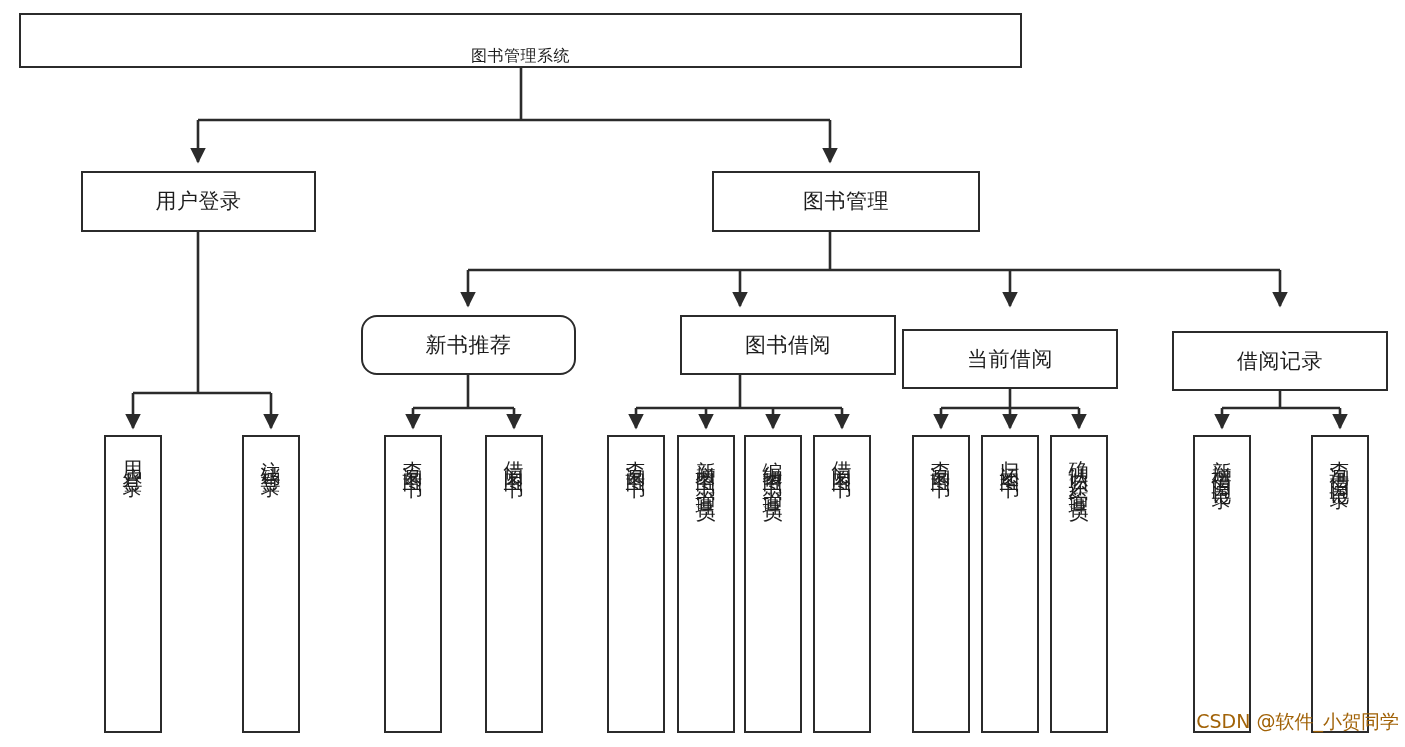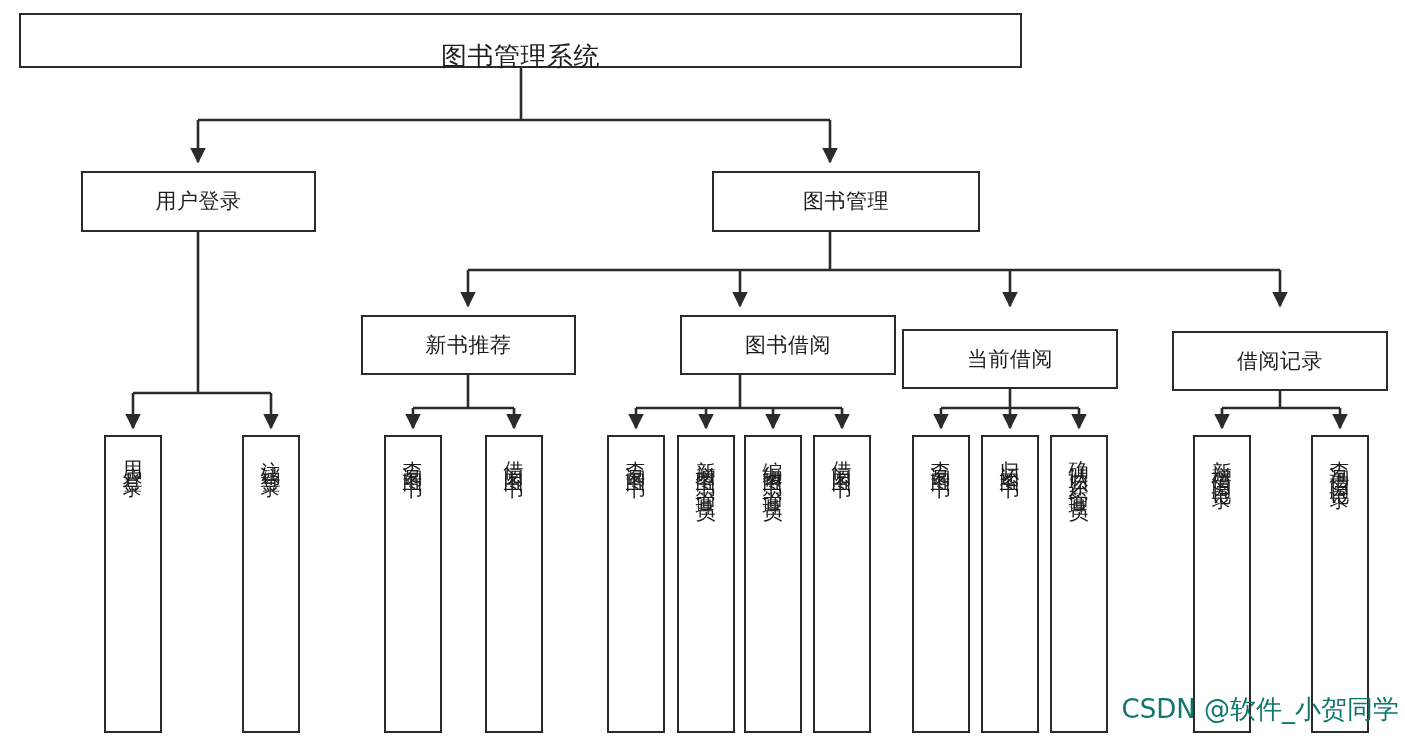--- a/index.html
+++ b/index.html
@@ -32,44 +32,44 @@
     text-align:center;
     line-height:1.18;
     letter-spacing:0.5px;
   }
 
   
   .h-node .label{
     font-size:21px;
     white-space:nowrap;
   }
-  #node-root .label{font-size:26px;margin-top:32px;}
+  #node-root .label{font-size:16px;margin-top:32px;}
 
   
   .v-node{
     align-items:flex-start;
     justify-content:center;
     padding-top:8px;
   }
   .v-node .label{
     writing-mode:vertical-rl;
     text-orientation:upright;
     -webkit-text-orientation:upright;
     font-size:20px;
     line-height:1;
     letter-spacing:6px;
     white-space:nowrap;
   }
 
   .watermark{
     position:absolute;
     right:6px;
-    bottom:20px;
-    font-size:26px;
-    color:#0f766e;
+    bottom:12px;
+    font-size:19px;
+    color:#a16207;
     z-index:5;
     white-space:nowrap;
     pointer-events:none;
   }
 </style>
 </head>
 <body>
 
 <div id="canvas">
 
@@ -127,21 +127,21 @@
     <span class="label">图书管理系统</span>
   </div>
 
   <div class="node h-node" style="left:81px;top:171px;width:235px;height:61px;">
     <span class="label">用户登录</span>
   </div>
   <div class="node h-node" style="left:712px;top:171px;width:268px;height:61px;">
     <span class="label">图书管理</span>
   </div>
 
-  <div class="node h-node" style="left:361px;top:315px;width:215px;height:60px;">
+  <div class="node h-node" style="left:361px;top:315px;width:215px;height:60px;border-radius:16px;">
     <span class="label">新书推荐</span>
   </div>
   <div class="node h-node" style="left:632px;top:315px;width:216px;height:60px;margin-left:48px;">
     <span class="label">图书借阅</span>
   </div>
   <div class="node h-node" style="left:902px;top:329px;width:216px;height:60px;">
     <span class="label">当前借阅</span>
   </div>
   <div class="node h-node" style="left:1172px;top:331px;width:216px;height:60px;">
     <span class="label">借阅记录</span>

